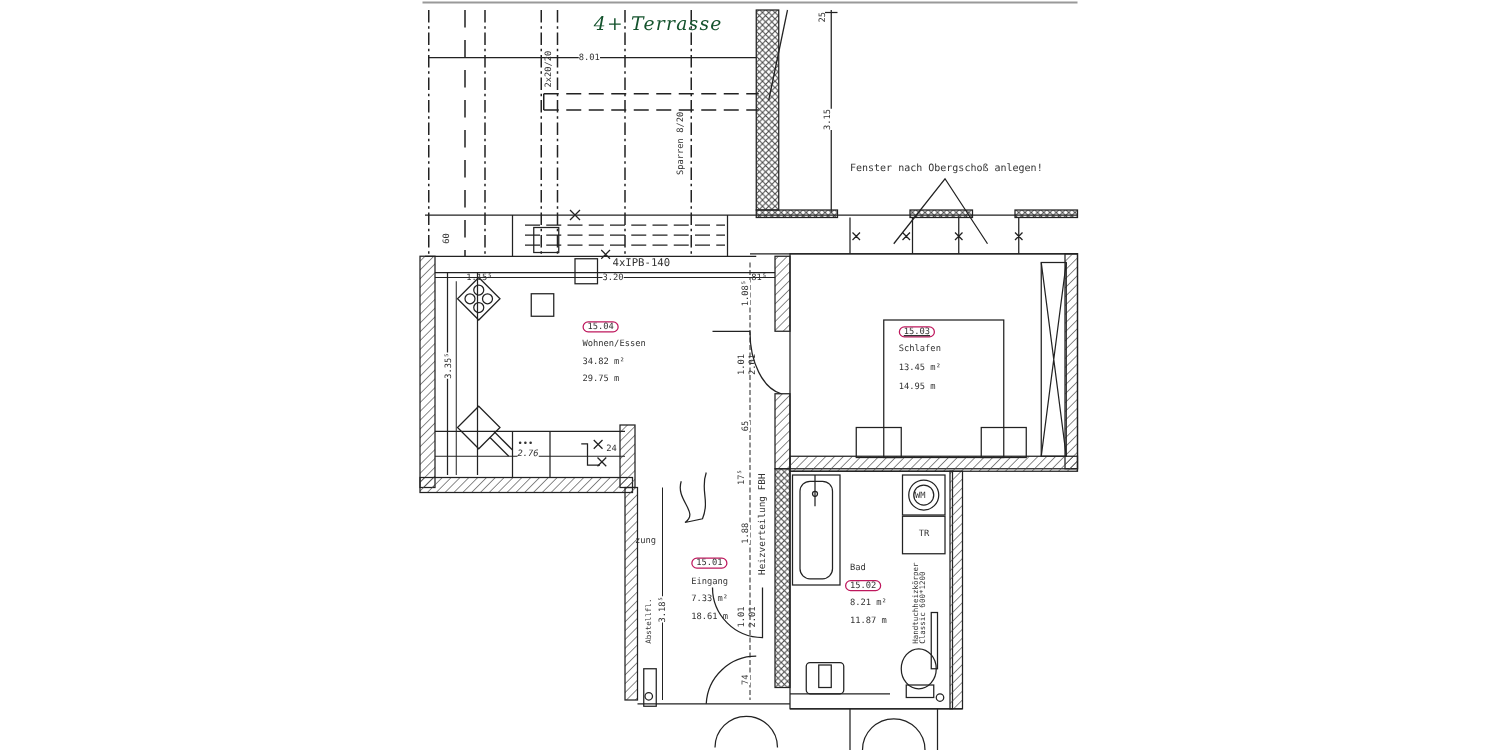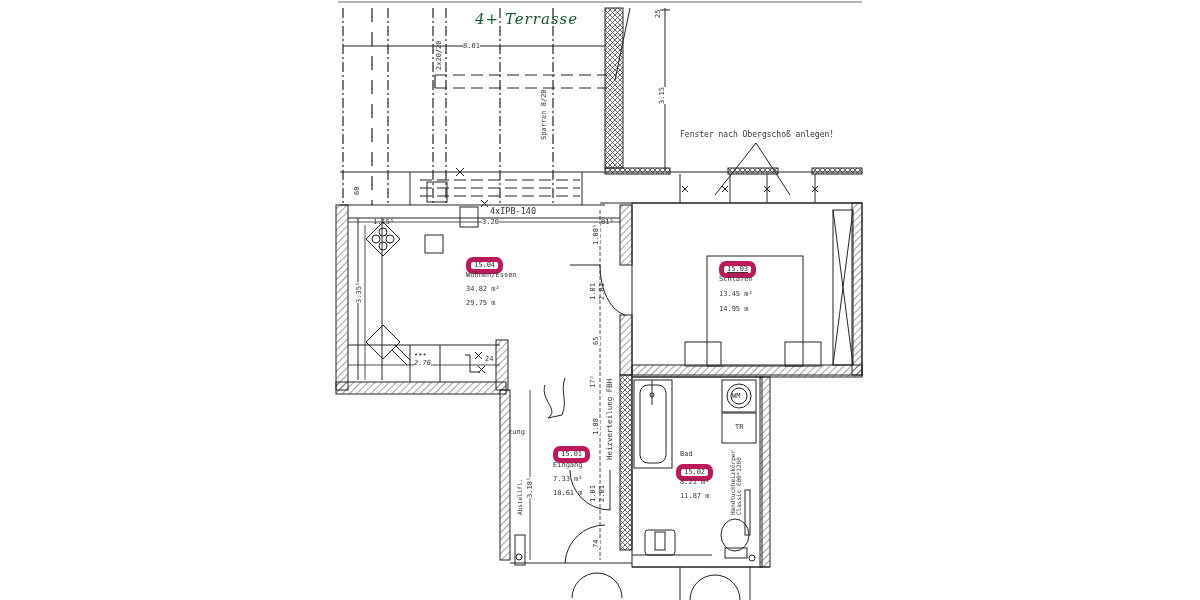--- a/index.html
+++ b/index.html
@@ -1,20 +1,20 @@
 <!DOCTYPE html>
 <html><head>
   <meta charset="utf-8">
   <style>
     html, body { margin: 0; padding: 0; background: #ffffff; }
     body { width: 1200px; height: 600px; position: relative; overflow: hidden; font-family: "DejaVu Sans Mono", monospace; }
     #plan { position: absolute; left: 0; top: 0; width: 1200px; height: 600px; }
     .lbl { position: absolute; font-family: "DejaVu Sans Mono", monospace; font-size: 7px; color: #333; white-space: nowrap; line-height: 1; }
     .lbl.v { transform: rotate(-90deg); transform-origin: left top; }
-    .tag { border: 5px solid #be185d; border-radius: 7px; padding: 0 3px; }
+    .tag { border: 1px solid #be185d; border-radius: 7px; padding: 0 3px; }
     .hand { position: absolute; font-family: "DejaVu Serif", serif; font-style: italic; font-size: 15px; color: #14532d; letter-spacing: 1px; }
   </style>
 </head>
 <body>
 
 <svg id="plan" viewBox="0 0 1200 600" xmlns="http://www.w3.org/2000/svg">
   <defs>
     <pattern id="hatch" patternUnits="userSpaceOnUse" width="5" height="5" patternTransform="rotate(45)">
       <line x1="0" y1="0" x2="0" y2="5" stroke="#444" stroke-width="1"></line>
     </pattern>

